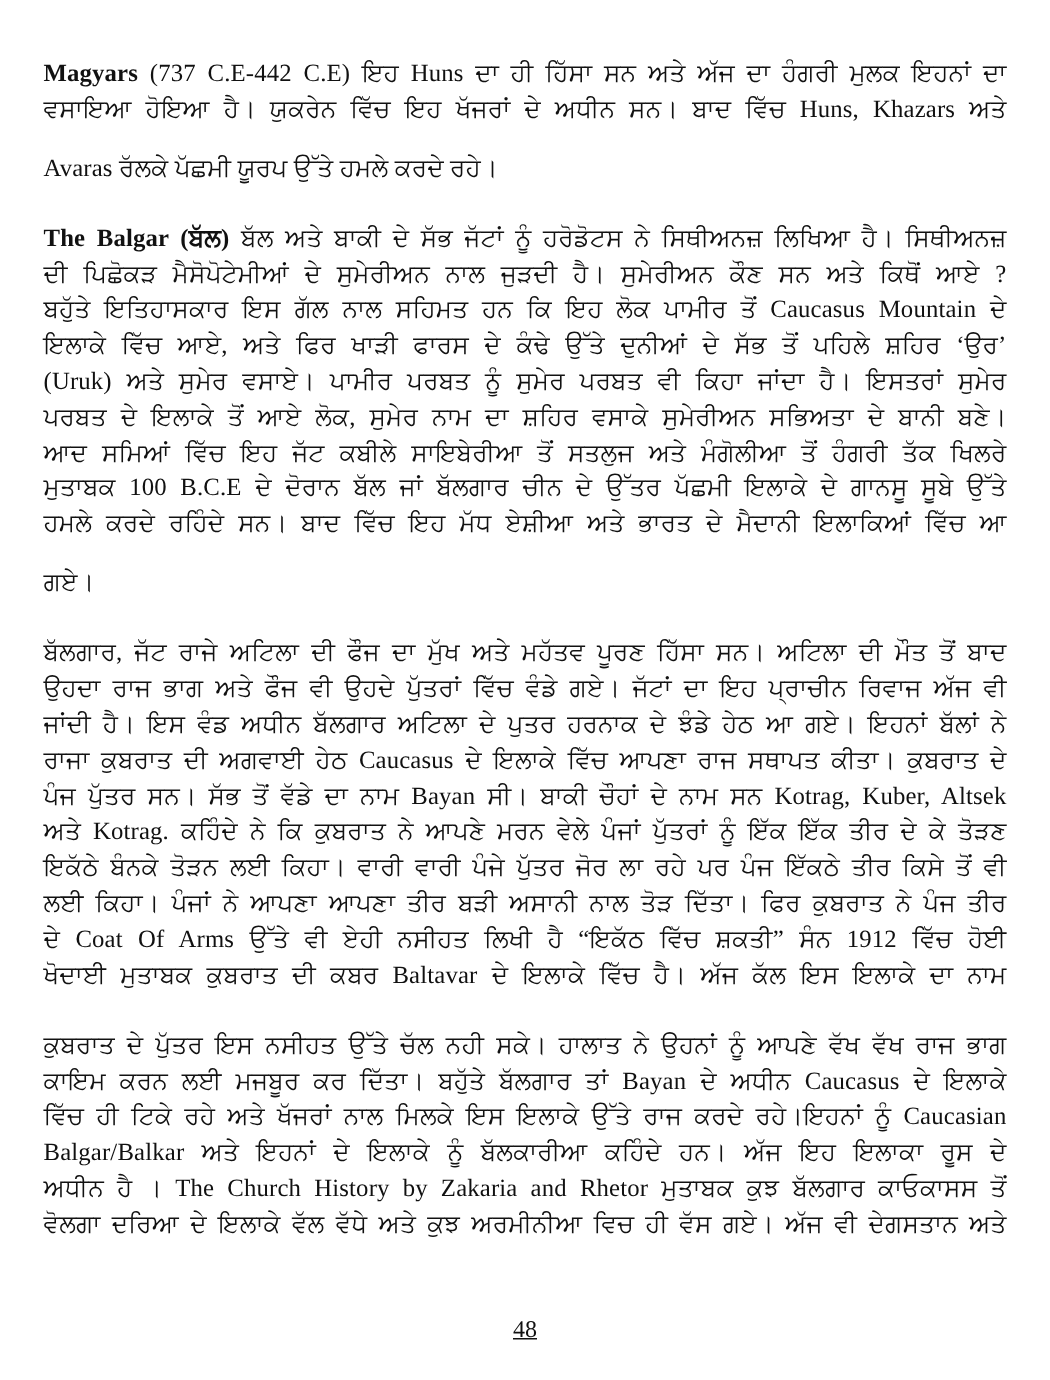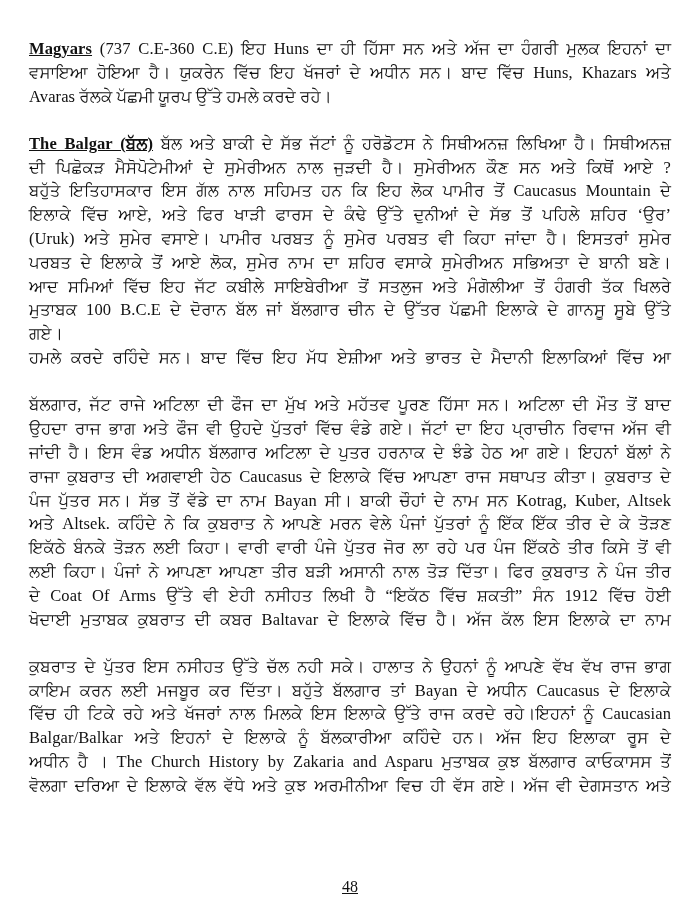--- a/index.html
+++ b/index.html
@@ -10,68 +10,68 @@
   }
   .page { position: absolute; left: 29px; top: 37px; width: 642px; }
   .para { margin: 0 0 23.5px 0; }
   .line {
     display: block; height: 23.8px; line-height: 23.8px;
     font-size: 16.5px; white-space: nowrap;
     font-family: "Liberation Serif", "DejaVu Sans", serif;
     text-align: justify; text-align-last: justify;
     letter-spacing: 0.1px;
   }
-  .line.last { text-align-last: left; }
-  .heading { font-weight: bold; text-decoration: underline; }
+  .line.last { text-align-last: left; margin-top: 15px; }
+  .heading { font-weight: bold; }
   .page-number {
     position: absolute; top: 878px; left: 0; width: 700px; text-align: center;
     font-size: 16px; font-family: "Liberation Serif", serif; text-decoration: underline;
   }
 </style>
 </head>
 <body>
 
 <div class="page">
 
   <div class="para">
-    <span class="line"><span class="heading">Magyars</span><span> (737 C.E-360 C.E) ਇਹ Huns ਦਾ ਹੀ ਹਿੱਸਾ ਸਨ ਅਤੇ ਅੱਜ ਦਾ ਹੰਗਰੀ ਮੁਲਕ ਇਹਨਾਂ ਦਾ</span></span>
+    <span class="line"><span class="heading">Magyars</span><span> (737 C.E-442 C.E) ਇਹ Huns ਦਾ ਹੀ ਹਿੱਸਾ ਸਨ ਅਤੇ ਅੱਜ ਦਾ ਹੰਗਰੀ ਮੁਲਕ ਇਹਨਾਂ ਦਾ</span></span>
     <span class="line">ਵਸਾਇਆ ਹੋਇਆ ਹੈ। ਯੁਕਰੇਨ ਵਿੱਚ ਇਹ ਖੱਜਰਾਂ ਦੇ ਅਧੀਨ ਸਨ। ਬਾਦ ਵਿੱਚ Huns, Khazars ਅਤੇ</span>
     <span class="line last">Avaras ਰੱਲਕੇ ਪੱਛਮੀ ਯੂਰਪ ਉੱਤੇ ਹਮਲੇ ਕਰਦੇ ਰਹੇ।</span>
   </div>
 
   <div class="para">
     <span class="line"><span class="heading">The Balgar (ਬੱਲ)</span><span> ਬੱਲ ਅਤੇ ਬਾਕੀ ਦੇ ਸੱਭ ਜੱਟਾਂ ਨੂੰ ਹਰੋਡੋਟਸ ਨੇ ਸਿਥੀਅਨਜ਼ ਲਿਖਿਆ ਹੈ। ਸਿਥੀਅਨਜ਼</span></span>
     <span class="line">ਦੀ ਪਿਛੋਕੜ ਮੈਸੋਪੋਟੇਮੀਆਂ ਦੇ ਸੁਮੇਰੀਅਨ ਨਾਲ ਜੁੜਦੀ ਹੈ। ਸੁਮੇਰੀਅਨ ਕੌਣ ਸਨ ਅਤੇ ਕਿਥੋਂ ਆਏ ?</span>
     <span class="line">ਬਹੁੱਤੇ ਇਤਿਹਾਸਕਾਰ ਇਸ ਗੱਲ ਨਾਲ ਸਹਿਮਤ ਹਨ ਕਿ ਇਹ ਲੋਕ ਪਾਮੀਰ ਤੋਂ Caucasus Mountain ਦੇ</span>
     <span class="line">ਇਲਾਕੇ ਵਿੱਚ ਆਏ, ਅਤੇ ਫਿਰ ਖਾੜੀ ਫਾਰਸ ਦੇ ਕੰਢੇ ਉੱਤੇ ਦੁਨੀਆਂ ਦੇ ਸੱਭ ਤੋਂ ਪਹਿਲੇ ਸ਼ਹਿਰ ‘ਉਰ’</span>
     <span class="line">(Uruk) ਅਤੇ ਸੁਮੇਰ ਵਸਾਏ। ਪਾਮੀਰ ਪਰਬਤ ਨੂੰ ਸੁਮੇਰ ਪਰਬਤ ਵੀ ਕਿਹਾ ਜਾਂਦਾ ਹੈ। ਇਸਤਰਾਂ ਸੁਮੇਰ</span>
     <span class="line">ਪਰਬਤ ਦੇ ਇਲਾਕੇ ਤੋਂ ਆਏ ਲੋਕ, ਸੁਮੇਰ ਨਾਮ ਦਾ ਸ਼ਹਿਰ ਵਸਾਕੇ ਸੁਮੇਰੀਅਨ ਸਭਿਅਤਾ ਦੇ ਬਾਨੀ ਬਣੇ।</span>
     <span class="line">ਆਦ ਸਮਿਆਂ ਵਿੱਚ ਇਹ ਜੱਟ ਕਬੀਲੇ ਸਾਇਬੇਰੀਆ ਤੋਂ ਸਤਲੁਜ ਅਤੇ ਮੰਗੋਲੀਆ ਤੋਂ ਹੰਗਰੀ ਤੱਕ ਖਿਲਰੇ</span>
     <span class="line">ਮੁਤਾਬਕ 100 B.C.E ਦੇ ਦੋਰਾਨ ਬੱਲ ਜਾਂ ਬੱਲਗਾਰ ਚੀਨ ਦੇ ਉੱਤਰ ਪੱਛਮੀ ਇਲਾਕੇ ਦੇ ਗਾਨਸੂ ਸੂਬੇ ਉੱਤੇ</span>
+    <span class="line">ਹਮਲੇ ਕਰਦੇ ਰਹਿੰਦੇ ਸਨ। ਬਾਦ ਵਿੱਚ ਇਹ ਮੱਧ ਏਸ਼ੀਆ ਅਤੇ ਭਾਰਤ ਦੇ ਮੈਦਾਨੀ ਇਲਾਕਿਆਂ ਵਿੱਚ ਆ</span>
     <span class="line last">ਗਏ।</span>
-    <span class="line">ਹਮਲੇ ਕਰਦੇ ਰਹਿੰਦੇ ਸਨ। ਬਾਦ ਵਿੱਚ ਇਹ ਮੱਧ ਏਸ਼ੀਆ ਅਤੇ ਭਾਰਤ ਦੇ ਮੈਦਾਨੀ ਇਲਾਕਿਆਂ ਵਿੱਚ ਆ</span>
   </div>
 
   <div class="para">
     <span class="line">ਬੱਲਗਾਰ, ਜੱਟ ਰਾਜੇ ਅਟਿਲਾ ਦੀ ਫੌਜ ਦਾ ਮੁੱਖ ਅਤੇ ਮਹੱਤਵ ਪੂਰਣ ਹਿੱਸਾ ਸਨ। ਅਟਿਲਾ ਦੀ ਮੌਤ ਤੋਂ ਬਾਦ</span>
     <span class="line">ਉਹਦਾ ਰਾਜ ਭਾਗ ਅਤੇ ਫੌਜ ਵੀ ਉਹਦੇ ਪੁੱਤਰਾਂ ਵਿੱਚ ਵੰਡੇ ਗਏ। ਜੱਟਾਂ ਦਾ ਇਹ ਪ੍ਰਾਚੀਨ ਰਿਵਾਜ ਅੱਜ ਵੀ</span>
     <span class="line">ਜਾਂਦੀ ਹੈ। ਇਸ ਵੰਡ ਅਧੀਨ ਬੱਲਗਾਰ ਅਟਿਲਾ ਦੇ ਪੁਤਰ ਹਰਨਾਕ ਦੇ ਝੰਡੇ ਹੇਠ ਆ ਗਏ। ਇਹਨਾਂ ਬੱਲਾਂ ਨੇ</span>
     <span class="line">ਰਾਜਾ ਕੁਬਰਾਤ ਦੀ ਅਗਵਾਈ ਹੇਠ Caucasus ਦੇ ਇਲਾਕੇ ਵਿੱਚ ਆਪਣਾ ਰਾਜ ਸਥਾਪਤ ਕੀਤਾ। ਕੁਬਰਾਤ ਦੇ</span>
     <span class="line">ਪੰਜ ਪੁੱਤਰ ਸਨ। ਸੱਭ ਤੋਂ ਵੱਡੇ ਦਾ ਨਾਮ Bayan ਸੀ। ਬਾਕੀ ਚੌਹਾਂ ਦੇ ਨਾਮ ਸਨ Kotrag, Kuber, Altsek</span>
-    <span class="line">ਅਤੇ Altsek. ਕਹਿੰਦੇ ਨੇ ਕਿ ਕੁਬਰਾਤ ਨੇ ਆਪਣੇ ਮਰਨ ਵੇਲੇ ਪੰਜਾਂ ਪੁੱਤਰਾਂ ਨੂੰ ਇੱਕ ਇੱਕ ਤੀਰ ਦੇ ਕੇ ਤੋੜਣ</span>
+    <span class="line">ਅਤੇ Kotrag. ਕਹਿੰਦੇ ਨੇ ਕਿ ਕੁਬਰਾਤ ਨੇ ਆਪਣੇ ਮਰਨ ਵੇਲੇ ਪੰਜਾਂ ਪੁੱਤਰਾਂ ਨੂੰ ਇੱਕ ਇੱਕ ਤੀਰ ਦੇ ਕੇ ਤੋੜਣ</span>
     <span class="line">ਇਕੱਠੇ ਬੰਨਕੇ ਤੋੜਨ ਲਈ ਕਿਹਾ। ਵਾਰੀ ਵਾਰੀ ਪੰਜੇ ਪੁੱਤਰ ਜੋਰ ਲਾ ਰਹੇ ਪਰ ਪੰਜ ਇੱਕਠੇ ਤੀਰ ਕਿਸੇ ਤੋਂ ਵੀ</span>
     <span class="line">ਲਈ ਕਿਹਾ। ਪੰਜਾਂ ਨੇ ਆਪਣਾ ਆਪਣਾ ਤੀਰ ਬੜੀ ਅਸਾਨੀ ਨਾਲ ਤੋੜ ਦਿੱਤਾ। ਫਿਰ ਕੁਬਰਾਤ ਨੇ ਪੰਜ ਤੀਰ</span>
     <span class="line">ਦੇ Coat Of Arms ਉੱਤੇ ਵੀ ਏਹੀ ਨਸੀਹਤ ਲਿਖੀ ਹੈ “ਇਕੱਠ ਵਿੱਚ ਸ਼ਕਤੀ” ਸੰਨ 1912 ਵਿੱਚ ਹੋਈ</span>
     <span class="line">ਖੋਦਾਈ ਮੁਤਾਬਕ ਕੁਬਰਾਤ ਦੀ ਕਬਰ Baltavar ਦੇ ਇਲਾਕੇ ਵਿੱਚ ਹੈ। ਅੱਜ ਕੱਲ ਇਸ ਇਲਾਕੇ ਦਾ ਨਾਮ</span>
   </div>
 
   <div class="para">
     <span class="line">ਕੁਬਰਾਤ ਦੇ ਪੁੱਤਰ ਇਸ ਨਸੀਹਤ ਉੱਤੇ ਚੱਲ ਨਹੀ ਸਕੇ। ਹਾਲਾਤ ਨੇ ਉਹਨਾਂ ਨੂੰ ਆਪਣੇ ਵੱਖ ਵੱਖ ਰਾਜ ਭਾਗ</span>
     <span class="line">ਕਾਇਮ ਕਰਨ ਲਈ ਮਜਬੂਰ ਕਰ ਦਿੱਤਾ। ਬਹੁੱਤੇ ਬੱਲਗਾਰ ਤਾਂ Bayan ਦੇ ਅਧੀਨ Caucasus ਦੇ ਇਲਾਕੇ</span>
     <span class="line">ਵਿੱਚ ਹੀ ਟਿਕੇ ਰਹੇ ਅਤੇ ਖੱਜਰਾਂ ਨਾਲ ਮਿਲਕੇ ਇਸ ਇਲਾਕੇ ਉੱਤੇ ਰਾਜ ਕਰਦੇ ਰਹੇ।ਇਹਨਾਂ ਨੂੰ Caucasian</span>
     <span class="line">Balgar/Balkar ਅਤੇ ਇਹਨਾਂ ਦੇ ਇਲਾਕੇ ਨੂੰ ਬੱਲਕਾਰੀਆ ਕਹਿੰਦੇ ਹਨ। ਅੱਜ ਇਹ ਇਲਾਕਾ ਰੂਸ ਦੇ</span>
-    <span class="line">ਅਧੀਨ ਹੈ । The Church History by Zakaria and Asparu ਮੁਤਾਬਕ ਕੁਝ ਬੱਲਗਾਰ ਕਾਓਕਾਸਸ ਤੋਂ</span>
+    <span class="line">ਅਧੀਨ ਹੈ । The Church History by Zakaria and Rhetor ਮੁਤਾਬਕ ਕੁਝ ਬੱਲਗਾਰ ਕਾਓਕਾਸਸ ਤੋਂ</span>
     <span class="line">ਵੋਲਗਾ ਦਰਿਆ ਦੇ ਇਲਾਕੇ ਵੱਲ ਵੱਧੇ ਅਤੇ ਕੁਝ ਅਰਮੀਨੀਆ ਵਿਚ ਹੀ ਵੱਸ ਗਏ। ਅੱਜ ਵੀ ਦੇਗਸਤਾਨ ਅਤੇ</span>
   </div>
 
 </div>
 
 <div class="page-number">48</div>
 
 </body></html>

